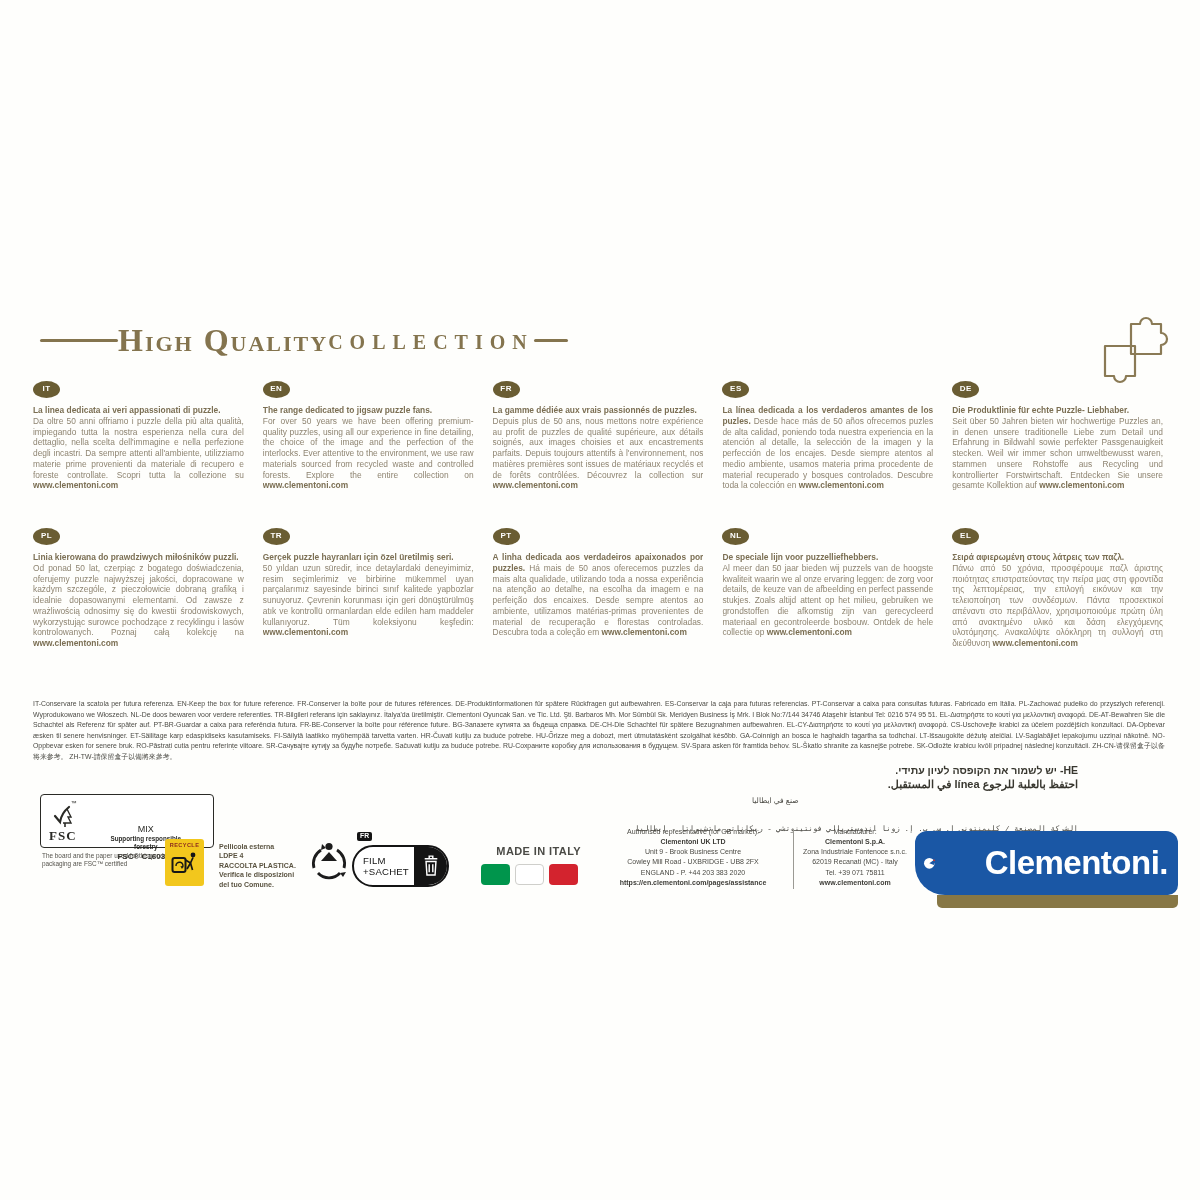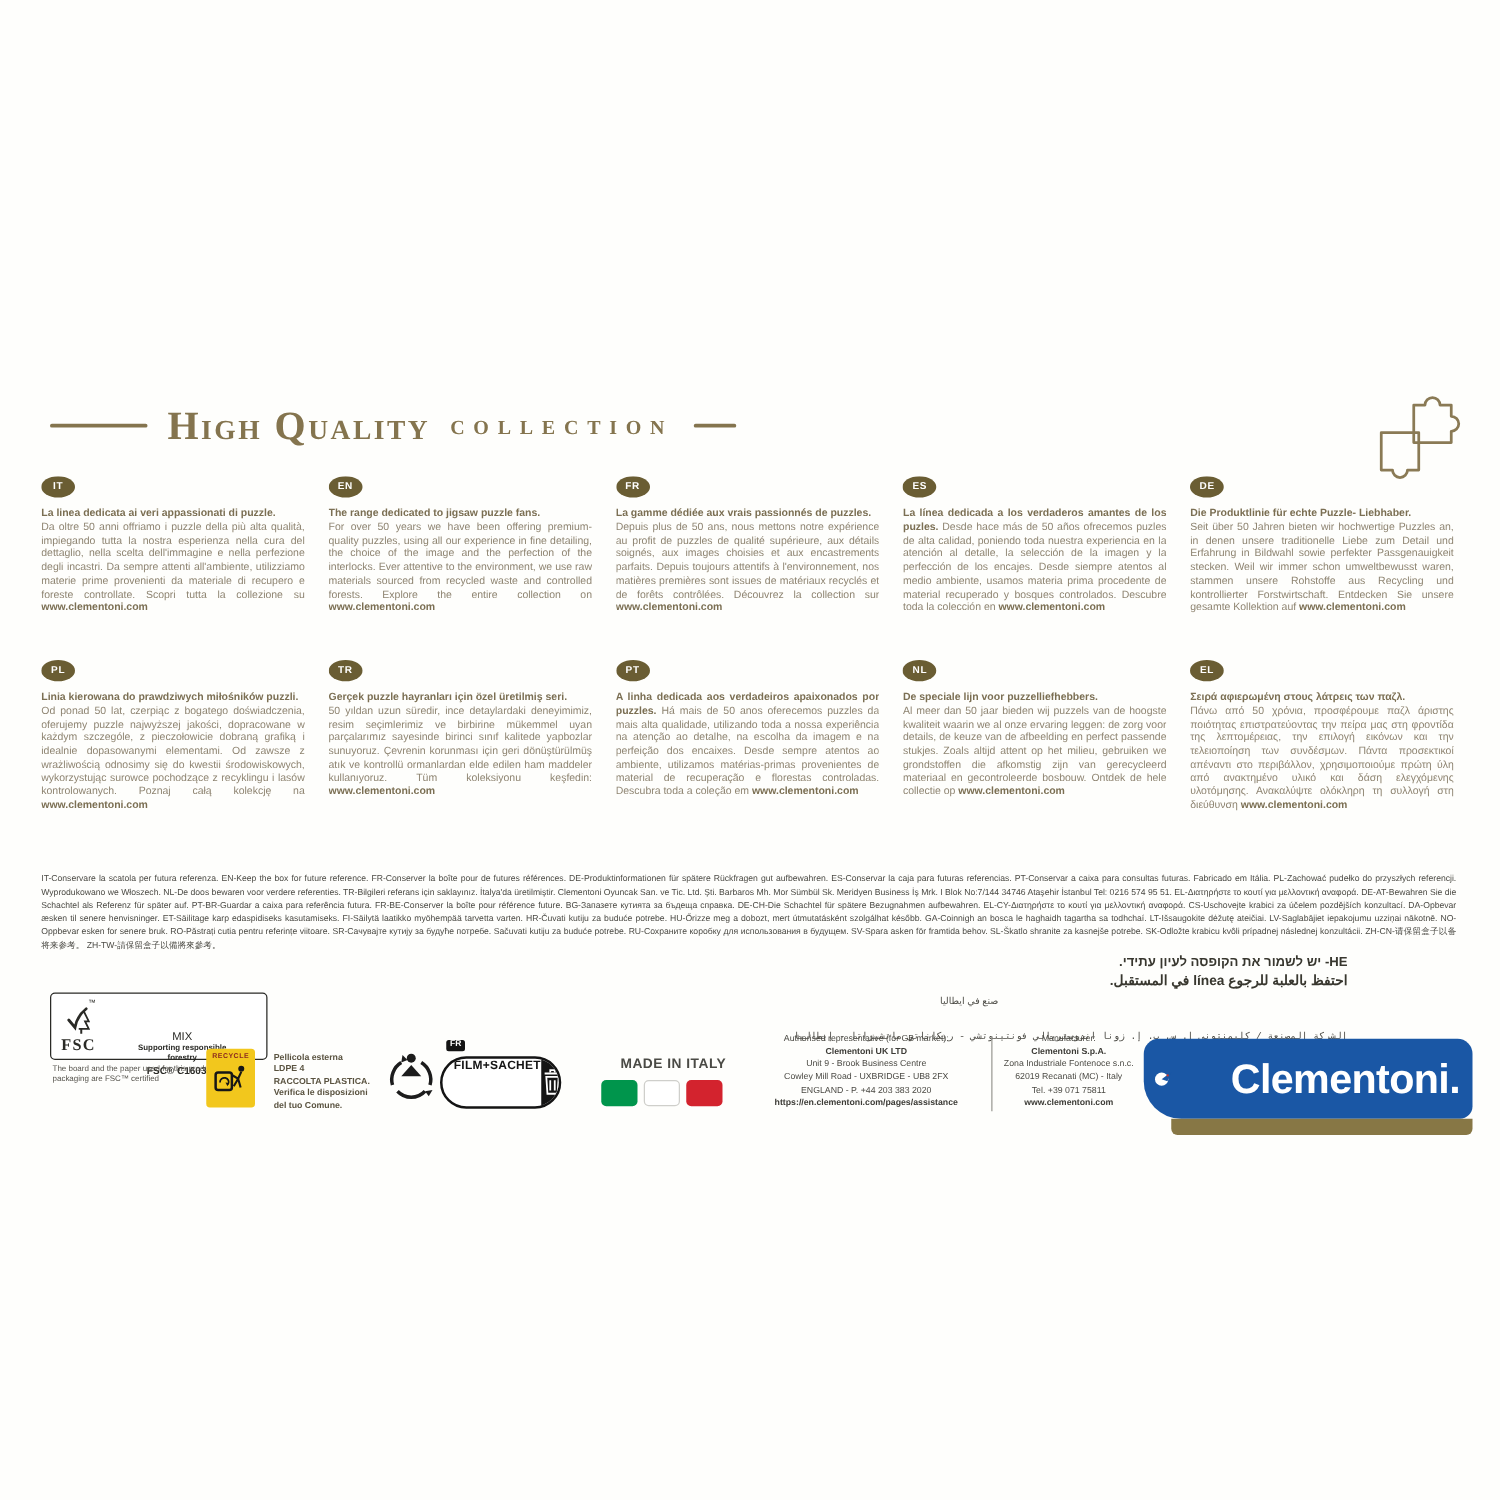--- a/index.html
+++ b/index.html
@@ -1,25 +1,25 @@
 <!DOCTYPE html>
 <html><head>
 <meta charset="utf-8">
 <style>
   html,body{margin:0;padding:0;}
   body{width:1200px;height:1200px;background:#ffffff;font-family:"Liberation Sans",sans-serif;}
   .page{position:relative;width:1200px;height:1200px;background:#fefefc;overflow:hidden;}
 
   
-  .hq-title{position:absolute;left:40px;top:322px;display:flex;align-items:center;gap:16px;color:#84744e;}
+  .hq-title{position:absolute;left:40px;top:322px;display:flex;align-items:center;color:#84744e;}
   .rule{height:3px;background:#84744e;border-radius:2px;}
   .rule-l{width:78px;}
   .rule-r{width:34px;}
   .hq-main{font-family:"Liberation Serif",serif;font-weight:bold;font-size:32px;letter-spacing:2px;font-variant:small-caps;white-space:nowrap;}
-  .hq-sub{font-family:"Liberation Serif",serif;font-weight:bold;font-size:16px;letter-spacing:7px;white-space:nowrap;padding-top:4px;}
+  .hq-sub{font-family:"Liberation Serif",serif;font-weight:bold;font-size:20px;letter-spacing:7px;white-space:nowrap;padding-top:4px;}
   .puzzle-icon{position:absolute;left:1100px;top:312px;}
 
   
   .langs{position:absolute;left:33px;top:381px;width:1130px;display:grid;grid-template-columns:repeat(5,1fr);column-gap:19px;grid-auto-rows:147px;}
   .lang{font-size:8.4px;line-height:1.28;text-align:justify;color:#8e8471;overflow:hidden;}
   .lang-badge{width:27px;height:17px;border-radius:50%;background:#6a5d33;color:#fff;font-size:8px;font-weight:bold;display:flex;align-items:center;justify-content:center;letter-spacing:.5px;margin-bottom:7px;}
   .lead{color:#7b6f53;display:block;}
   .lead.inline{display:inline;}
   .weblink{font-weight:bold;color:#7b6f53;}
 
@@ -44,21 +44,21 @@
   .fsc-caption{position:absolute;left:42px;top:852px;width:172px;font-size:6.4px;line-height:1.3;color:#55534c;}
 
   .recycle{position:absolute;left:165px;top:839px;width:39px;height:47px;background:#f2c71d;border-radius:3px;display:flex;flex-direction:column;align-items:center;padding-top:3px;box-sizing:border-box;}
   .recycle-title{font-size:5.6px;font-weight:bold;color:#8c2b1e;letter-spacing:.4px;}
 
   .plastic{position:absolute;left:219px;top:842px;font-size:7px;font-weight:bold;line-height:1.35;color:#5a5340;}
 
   .triman{position:absolute;left:306px;top:837px;}
 
   .film{position:absolute;left:352px;top:845px;width:97px;height:42px;border:2.6px solid #141414;border-radius:21px;display:flex;overflow:hidden;background:#fff;box-sizing:border-box;}
-  .film-left{flex:1;display:flex;justify-content:center;padding-left:9px;font-weight:bold;font-size:9.6px;color:#141414;line-height:1.15;letter-spacing:.2px;}
+  .film-left{flex:1;display:flex;flex-direction:column;justify-content:center;padding-left:9px;font-weight:normal;font-size:9.6px;color:#141414;line-height:1.15;letter-spacing:.2px;}
   .film-right{width:33px;background:#141414;display:flex;align-items:center;justify-content:center;}
   .film-fr{position:absolute;left:357px;top:832px;background:#141414;color:#fff;font-size:6.8px;font-weight:bold;padding:1px 3px;border-radius:2px;line-height:1;}
 
   .mii{position:absolute;left:477px;top:845px;width:104px;text-align:right;}
   .mii-label{font-size:11px;font-weight:bold;color:#4a4a45;letter-spacing:.4px;}
   .mii-flag{display:flex;justify-content:center;gap:5px;margin-top:7px;}
   .flag-sq{width:29px;height:21px;border-radius:4px;}
   .flag-green{background:#00954c;}
   .flag-white{background:#fff;border:1px solid #cfcfcb;box-sizing:border-box;}
   .flag-red{background:#d3232e;}

